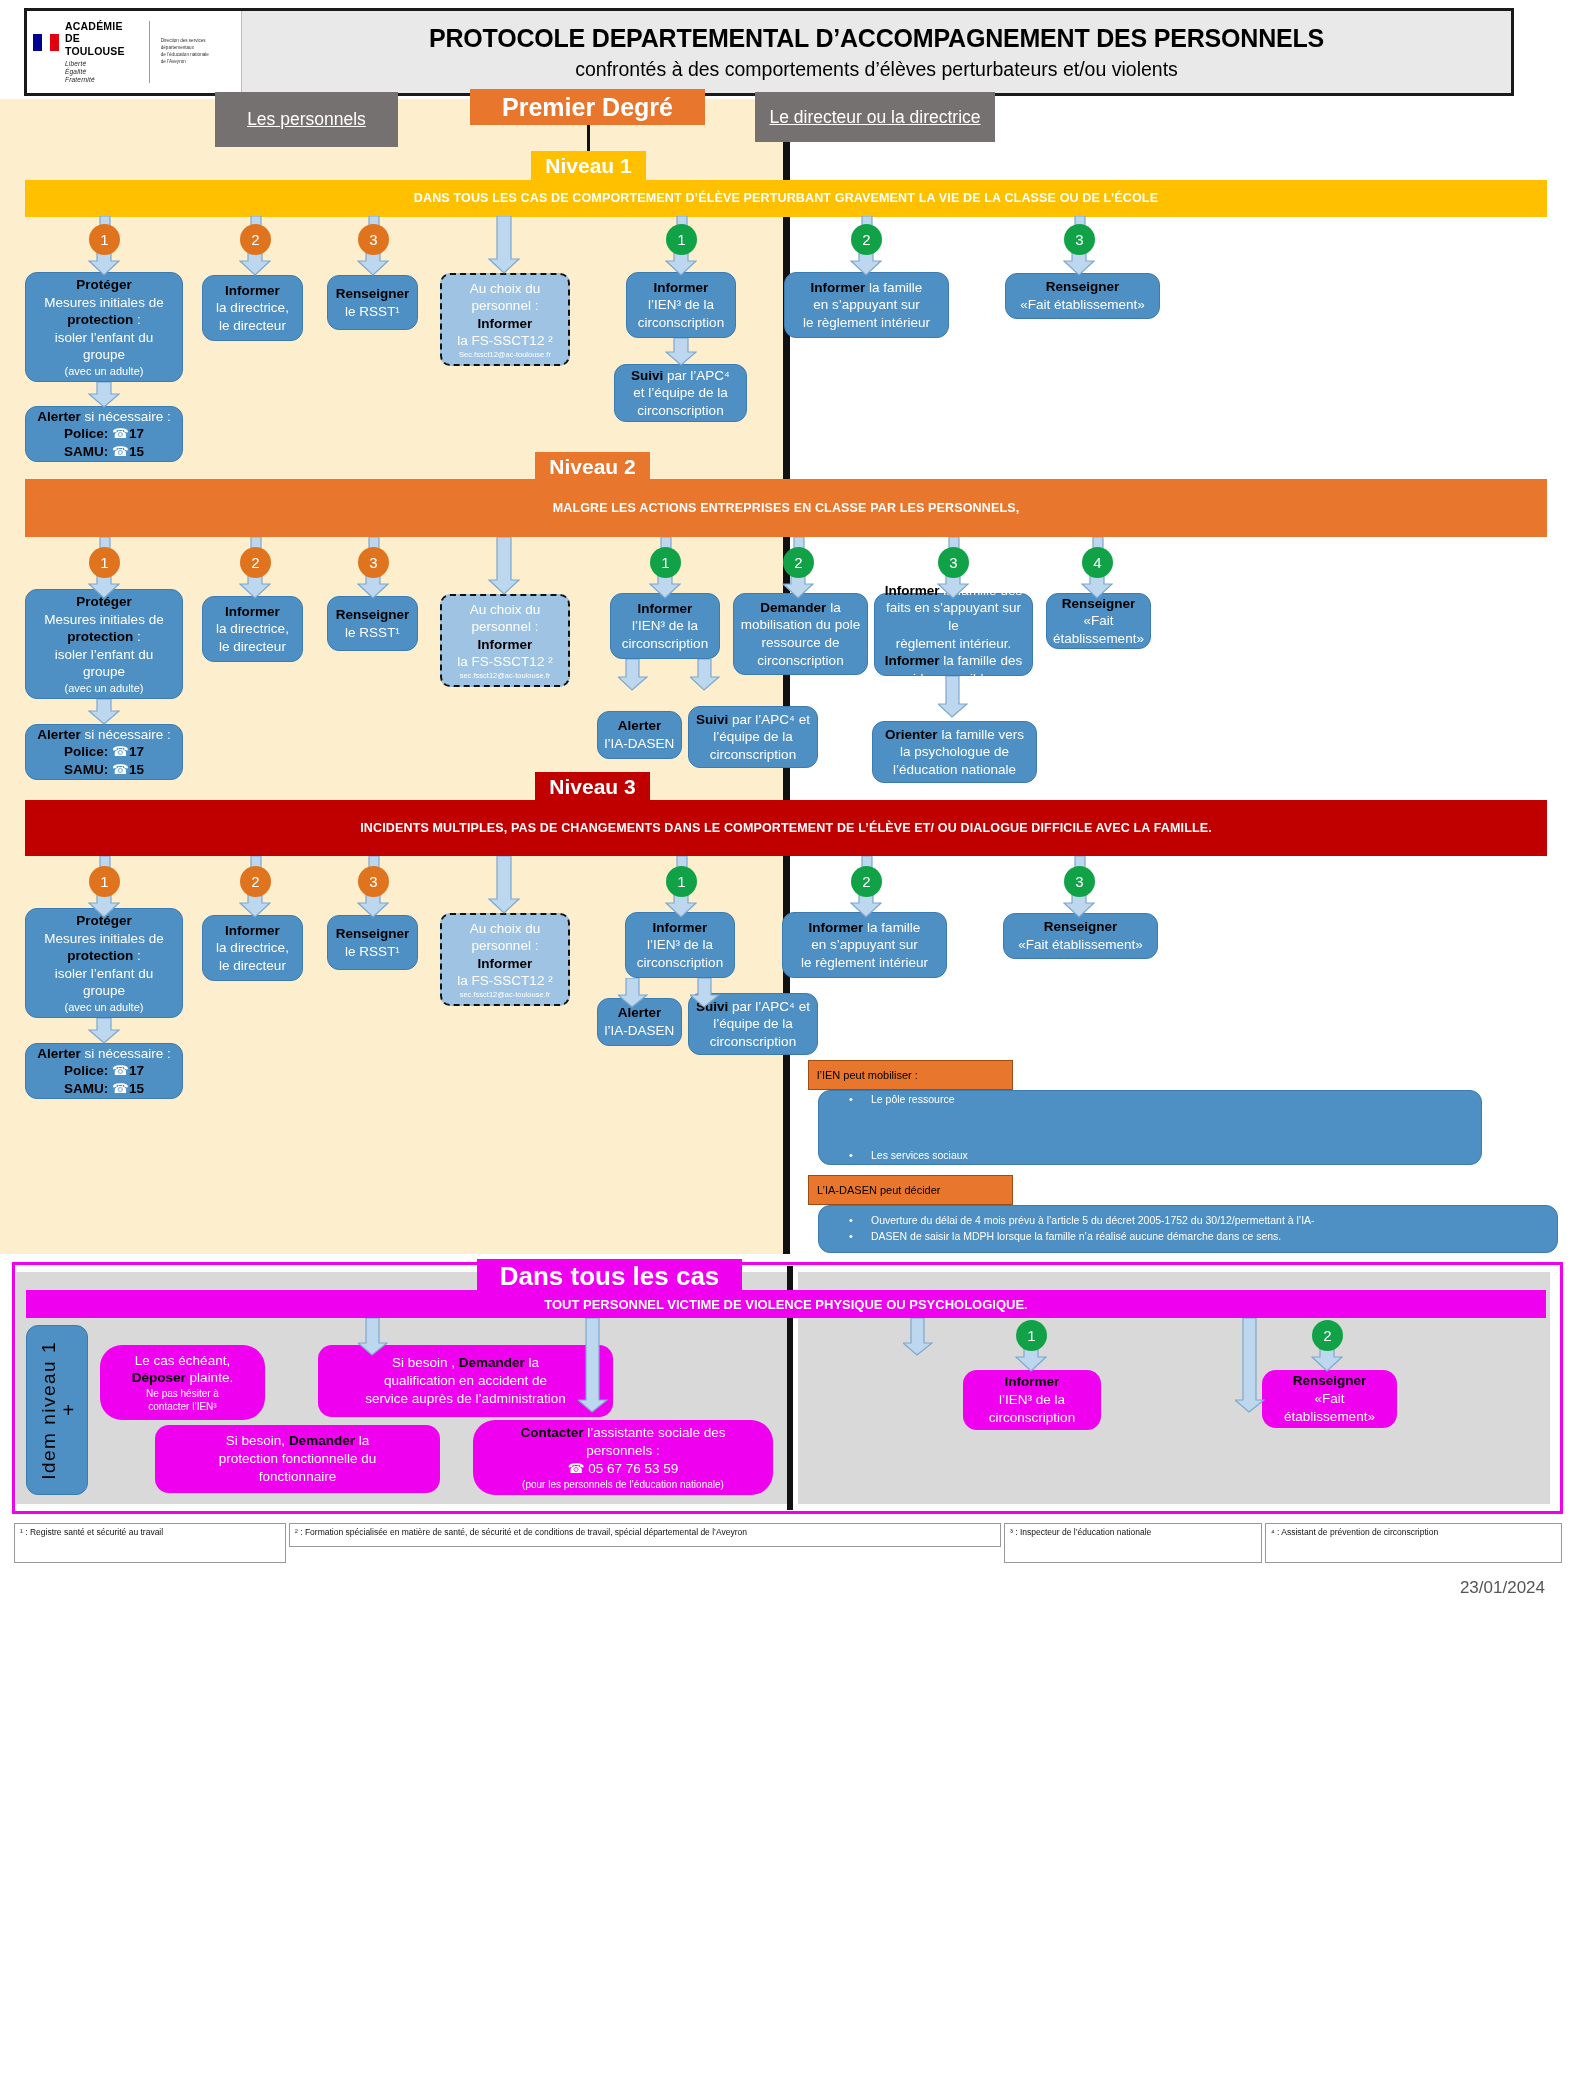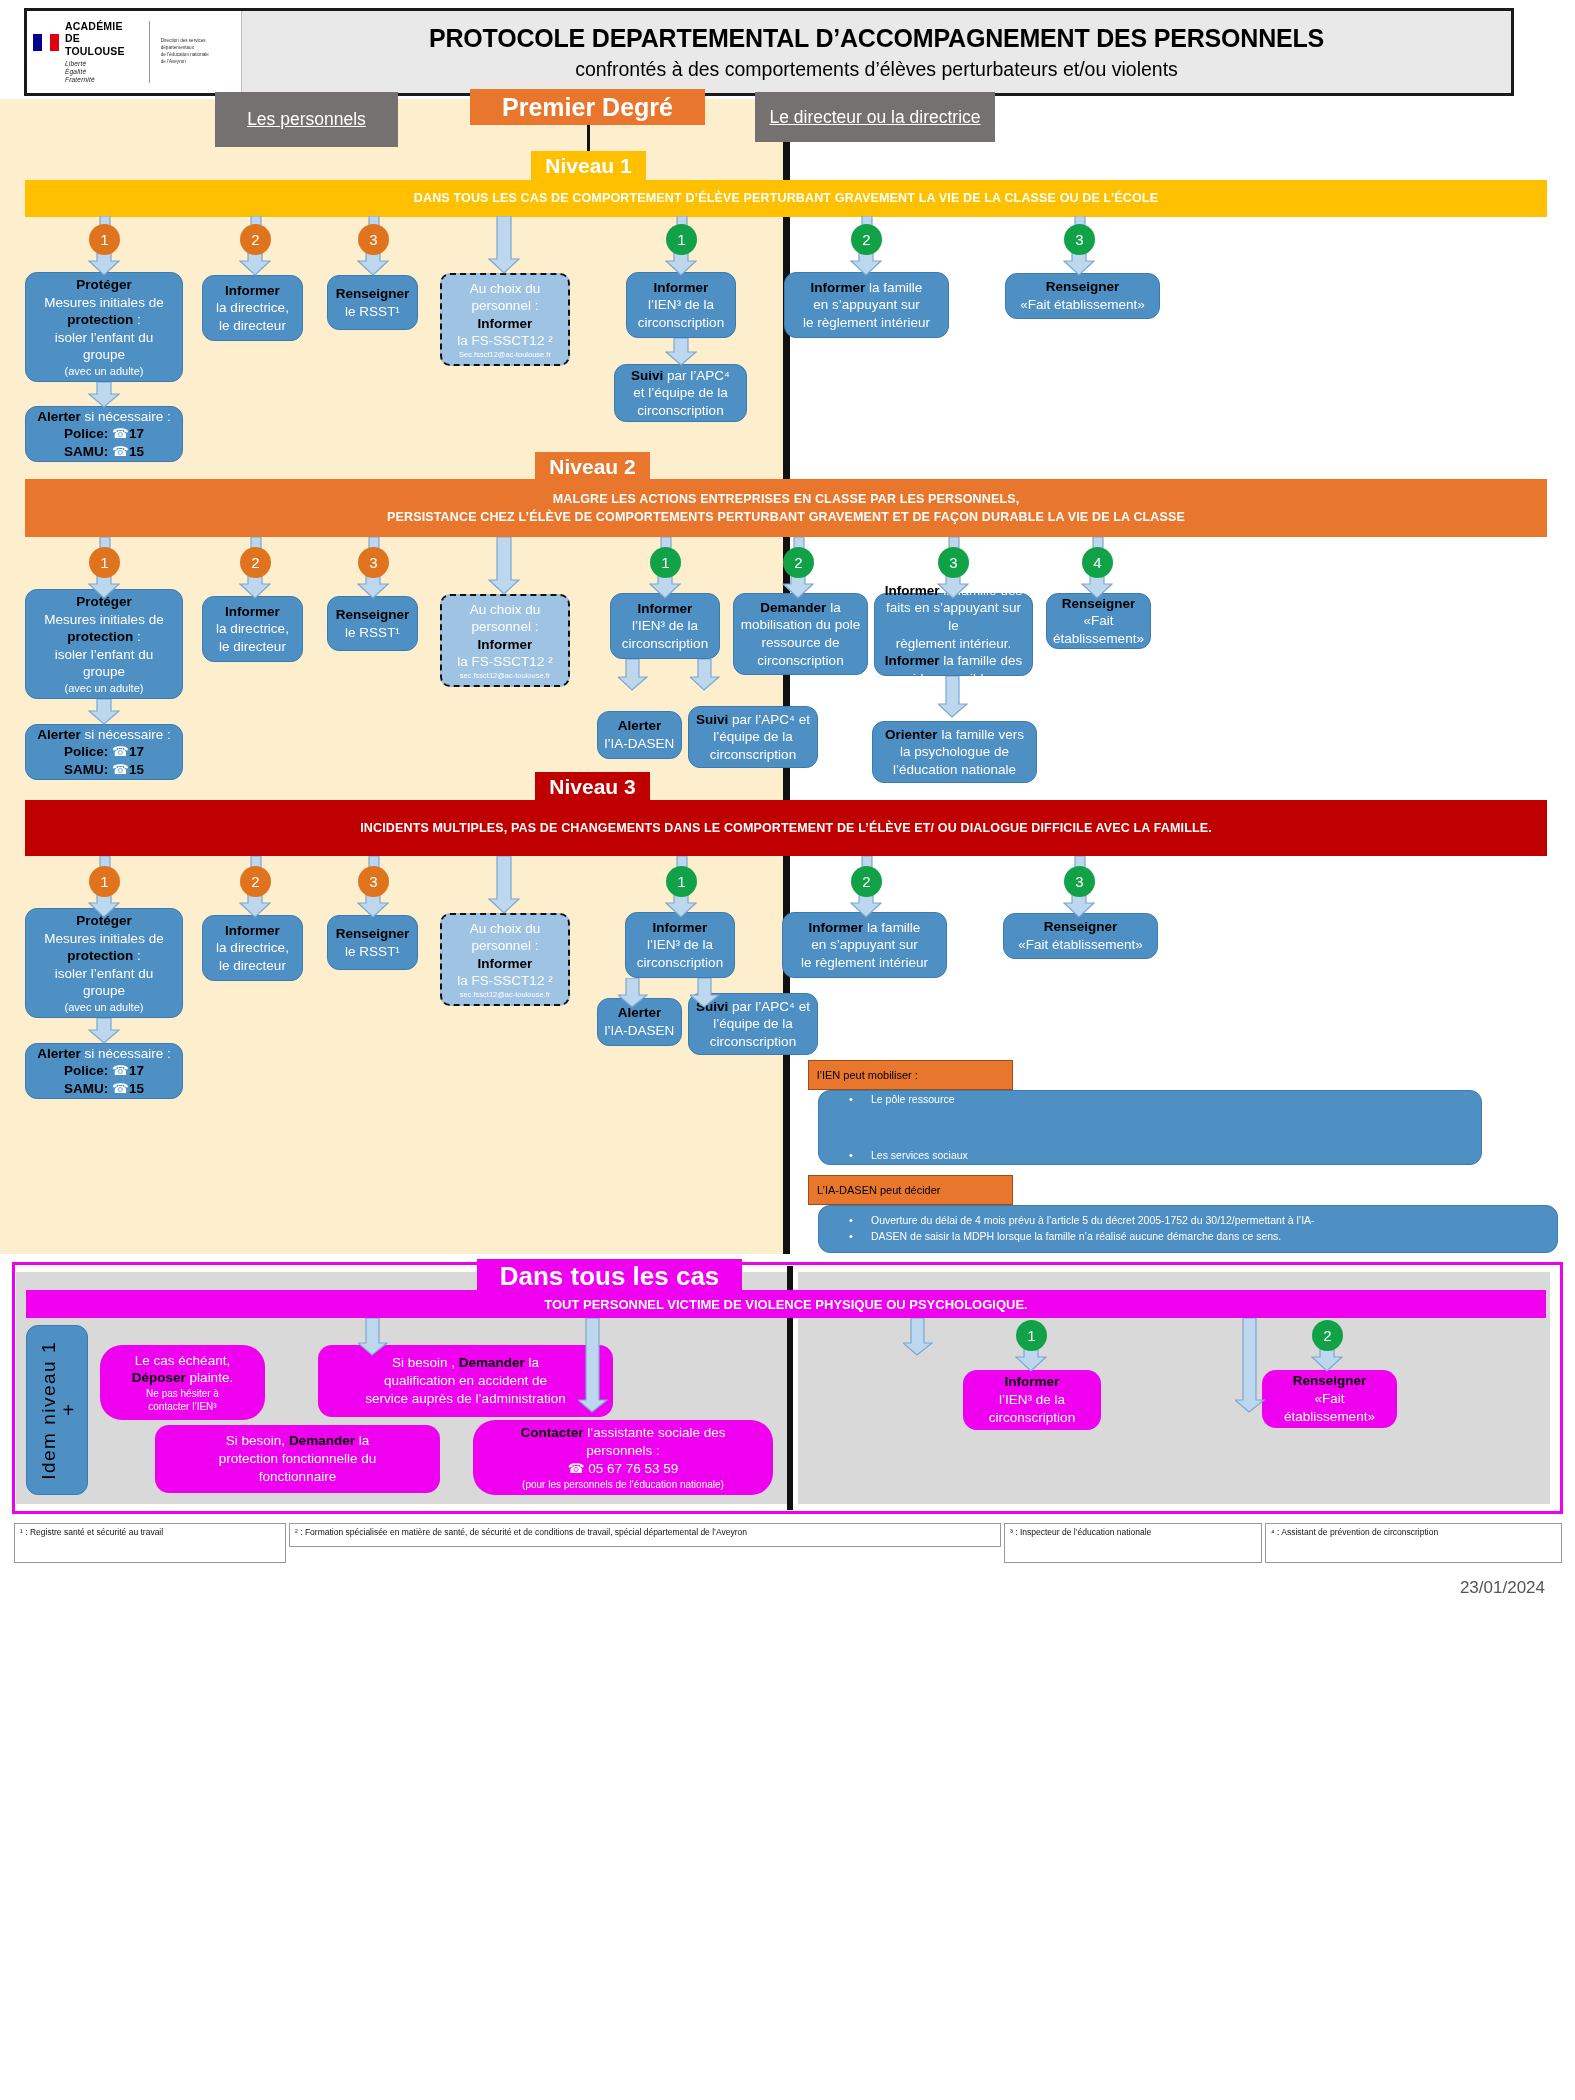--- a/index.html
+++ b/index.html
@@ -287,21 +287,20 @@
     </svg>
   </div>
 <div class="bbox" style="left:1005px;top:273px;width:155px;height:46px;">
   <div class="line"><b>Renseigner</b></div>
   <div class="line">«Fait établissement»</div>
 </div>
 
 <div class="level-tag" style="left:535px;top:452px;width:115px;height:30px;background:#e8762c;">Niveau 2</div>
 <div class="level-bar" style="left:25px;top:479px;width:1522px;height:58px;background:#e8762c;">
   <div>MALGRE LES ACTIONS ENTREPRISES EN CLASSE PAR LES PERSONNELS,</div>
-  <div>PERSISTANCE CHEZ L’ÉLÈVE DE COMPORTEMENTS PERTURBANT GRAVEMENT ET DE FAÇON DURABLE LA VIE DE LA CLASSE</div>
 </div>
 
 <div class="arrow" style="left:92px;top:537px;">
     <svg width="26" height="22">
       <polygon points="8,0 18,0 18,22 8,22" fill="#bdd7ee" stroke="#7da7cf" stroke-width="1.2"></polygon>
     </svg>
   </div>
 <div class="badge orange" style="left:89px;top:547px;">1</div>
 <div class="arrow" style="left:88px;top:571px;">
     <svg width="32" height="28">

